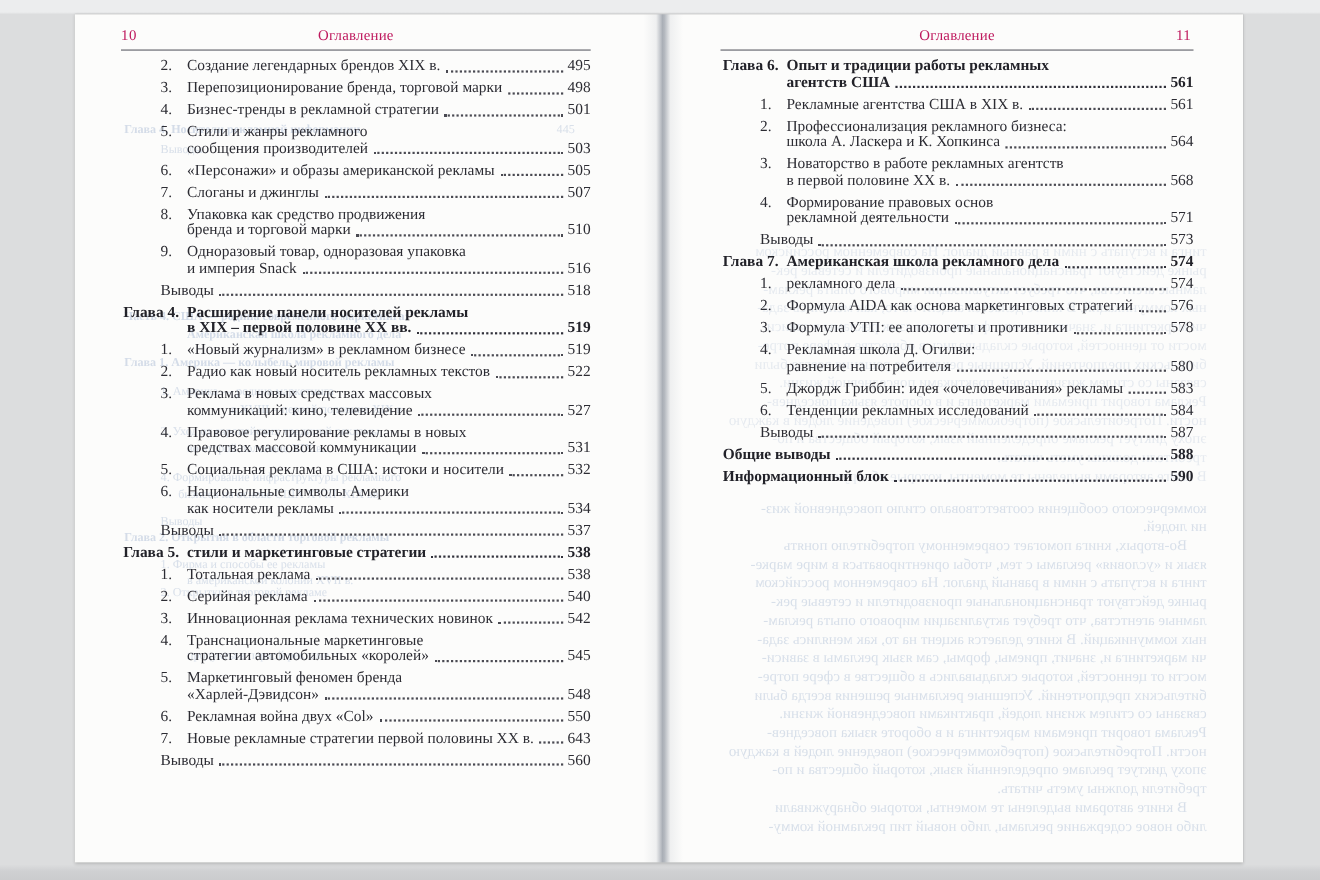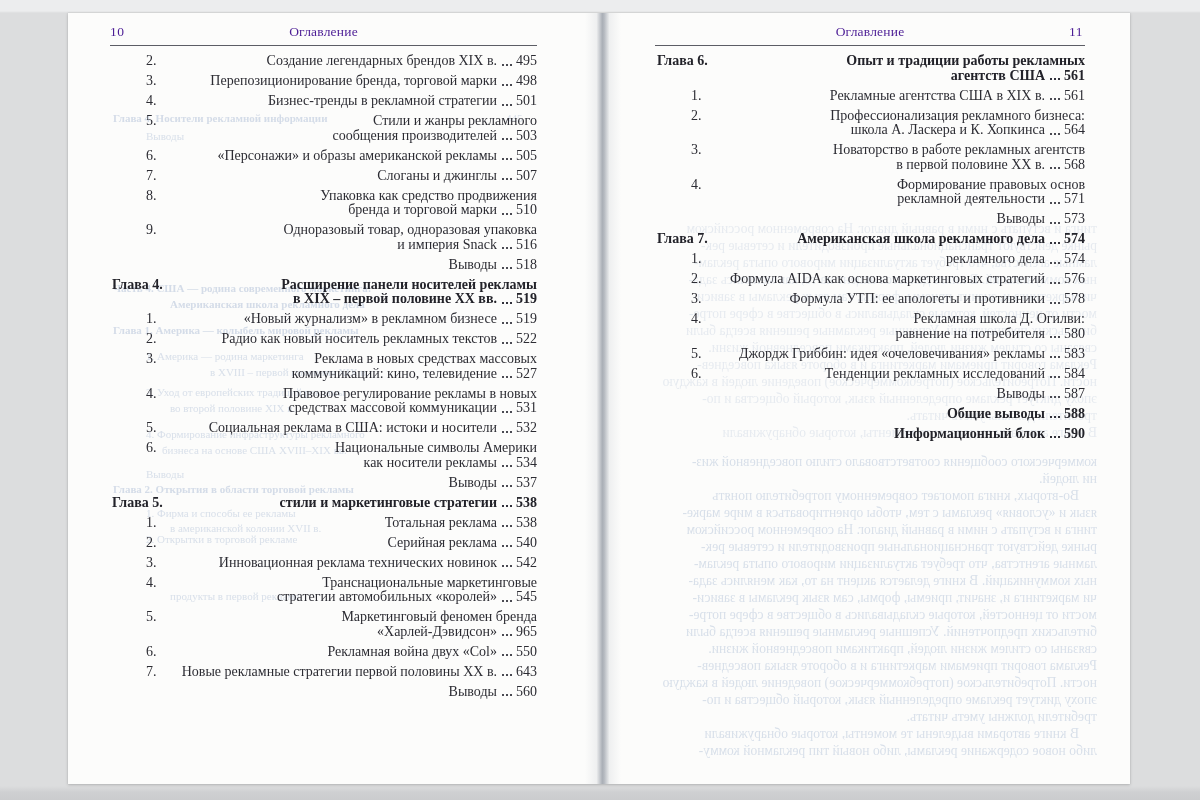--- a/index.html
+++ b/index.html
@@ -25,42 +25,42 @@
       rgba(120,130,145,0.10) 68%, rgba(120,130,145,0) 100%);
     pointer-events:none;
   }
   .page {
     position:absolute; top:11px;
   }
   .page-left  { left:42px;  width:427px; }
   .page-right { left:587px; width:430px; }
 
   .running-head {
-    position:relative; height:17px; font-size:13.5px; color:#4c1d95;
+    position:relative; height:17px; font-size:13.5px; color:#be185d;
   }
   .running-head .rh-num { position:absolute; top:0; font-weight:normal; letter-spacing:0.5px; }
   .page-left  .rh-num { left:0; }
   .page-right .rh-num { right:2px; }
   .running-head .rh-title { position:absolute; left:0; right:0; text-align:center; letter-spacing:0.2px; }
   .head-rule { border:none; border-top:1.5px solid #5c5d65; margin:4px 0 0 0; }
 
   .entries { position:relative; margin-top:8px; z-index:2; }
   .entry {
     display:flex; align-items:flex-start;
     font-size:14px; line-height:14.5px; color:#2c2c33;
     margin-bottom:5.5px;
   }
   .entry .lab { flex:0 0 auto; }
   .entry.item .lab    { margin-left:36px; width:24px; }
   .entry.plain .body  { margin-left:36px; }
   .entry.chapter      { font-weight:bold; color:#222229; }
   .entry.chapter .lab { margin-left:2px; width:58px; }
   .entry.section      { font-weight:bold; color:#222229; }
   .entry.section .body{ margin-left:2px; }
-  .entry .body { flex:1 1 auto; display:flex; flex-direction:column; min-width:0;align-items:flex-end; }
+  .entry .body { flex:1 1 auto; display:flex; flex-direction:column; min-width:0; }
   .entry .tline { display:block; }
   .entry .lastline { display:flex; align-items:flex-start; }
   .entry .lastline .txt { flex:0 1 auto; }
   .leader {
     flex:1 1 10px; align-self:flex-end;
     border-bottom:2px dotted #4a4a52;
     margin:0 4px 3px 5px; min-width:10px;
   }
   .entry.chapter .leader, .entry.section .leader { border-bottom-color:#30303a; }
   .pg { flex:0 0 auto; white-space:nowrap; }
@@ -323,21 +323,21 @@
               </span>
             </span>
           </div>
           <div class="entry item">
             <span class="lab">5.</span>
             <span class="body">
               <span class="tline">Маркетинговый феномен бренда</span>
               <span class="lastline">
                 <span class="txt">«Харлей-Дэвидсон»</span>
                 <span class="leader"></span>
-                <span class="pg">965</span>
+                <span class="pg">548</span>
               </span>
             </span>
           </div>
           <div class="entry item">
             <span class="lab">6.</span>
             <span class="body">
               <span class="lastline">
                 <span class="txt">Рекламная война двух «Col»</span>
                 <span class="leader"></span>
                 <span class="pg">550</span>

